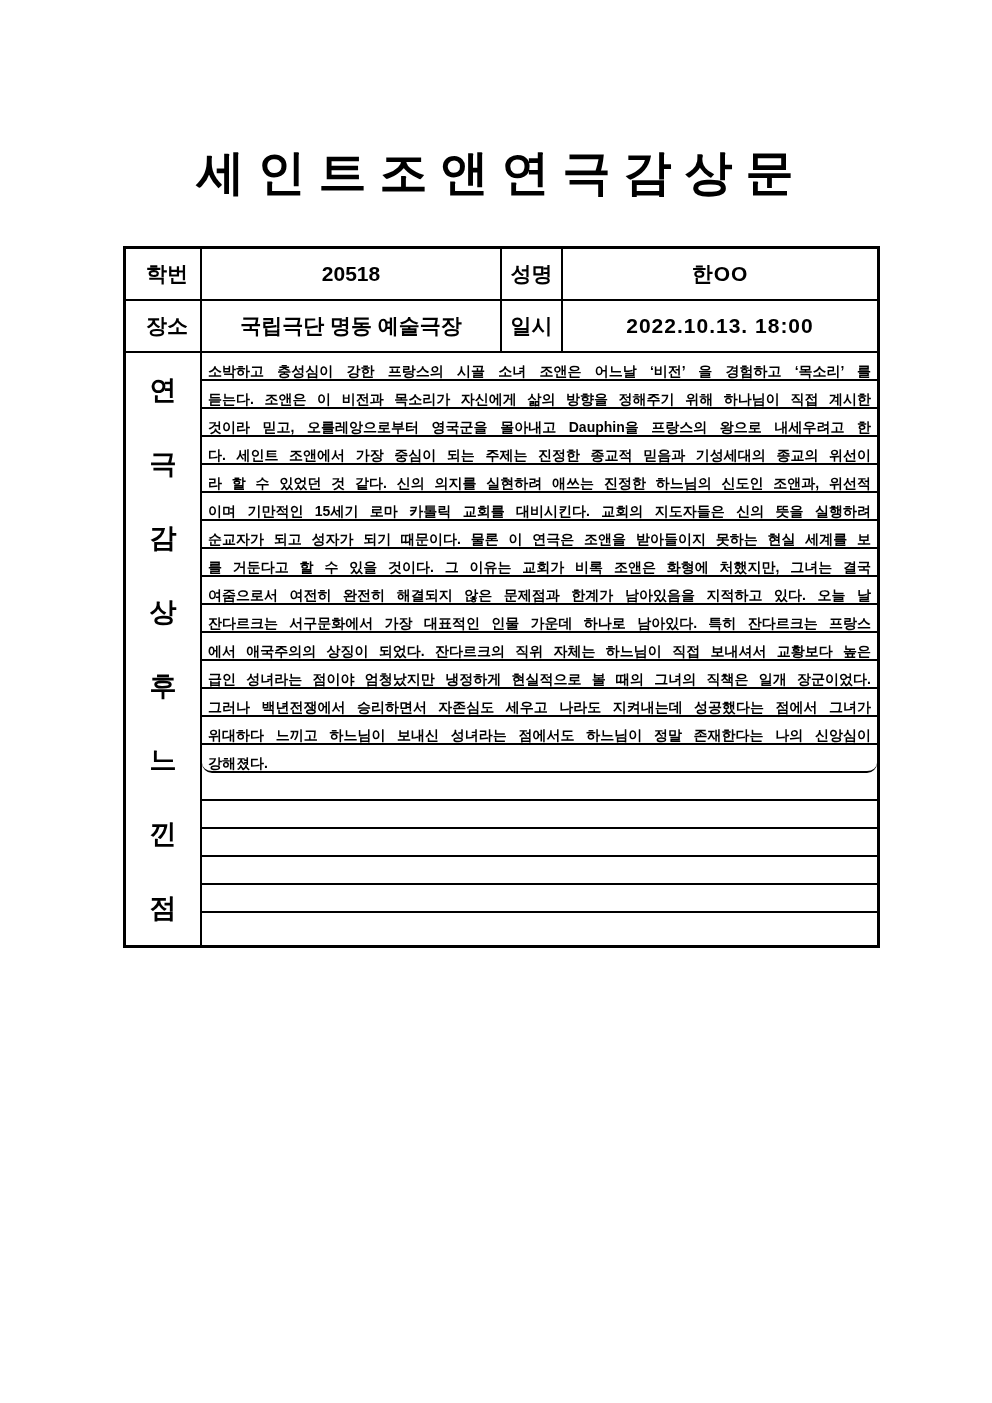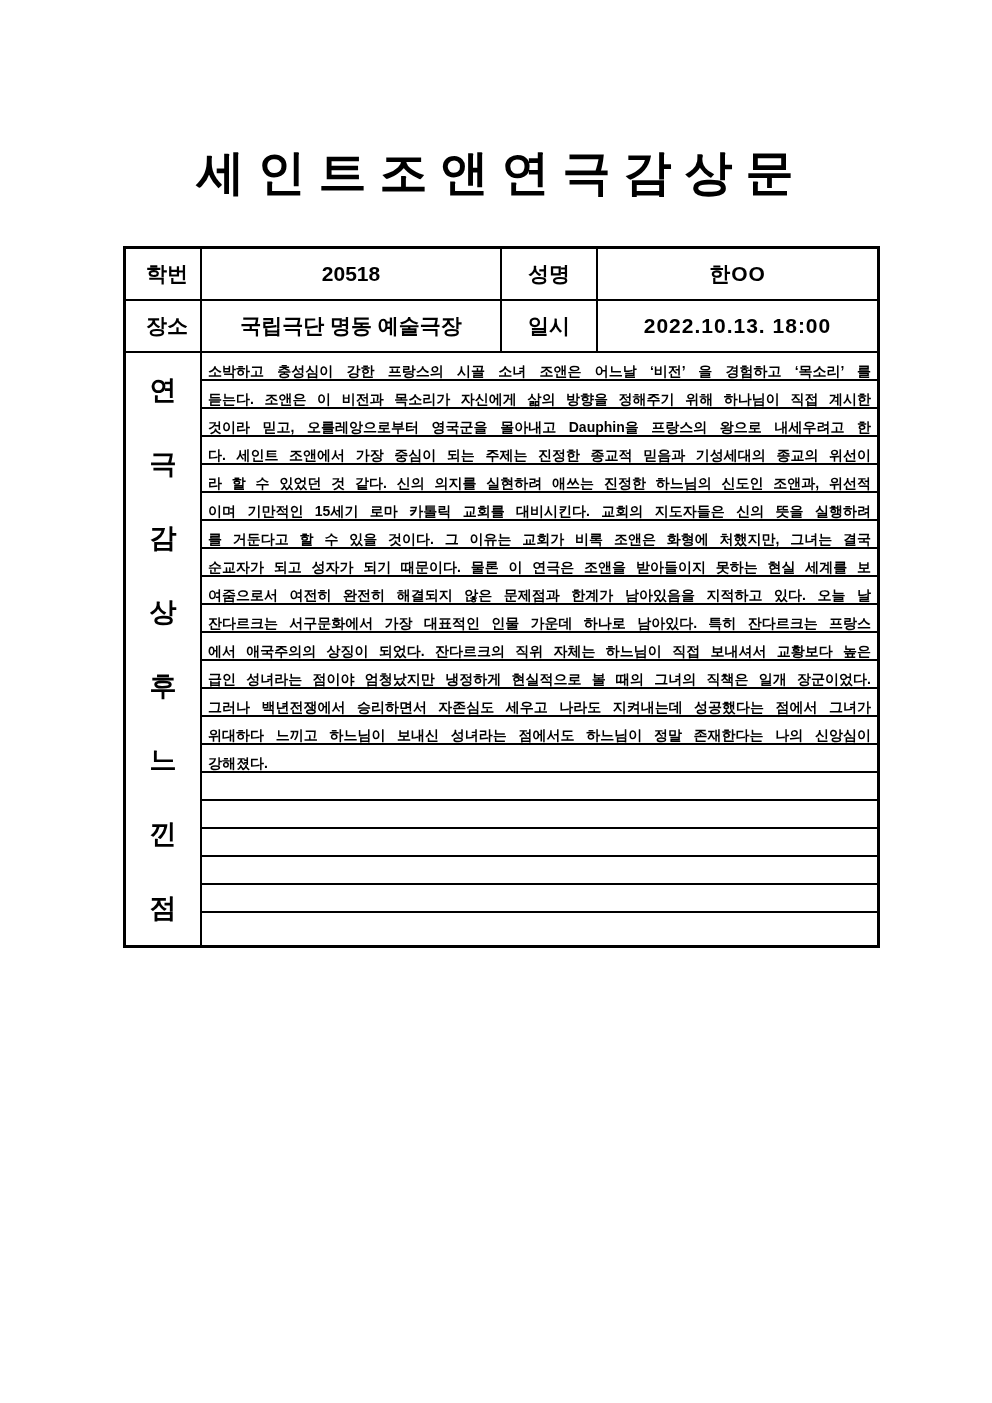--- a/index.html
+++ b/index.html
@@ -40,21 +40,21 @@
     display: flex;
     align-items: center;
     justify-content: center;
     font-weight: bold;
     font-size: 21px;
     border-right: 2px solid #000;
     white-space: nowrap;
   }
   .hc-label1 { width: 76px; padding-left: 8px; }
   .hc-value1 { width: 300px; }
-  .hc-label2 { width: 96px; }
+  .hc-label2 { width: 61px; }
   .hc-value2 { flex: 1; border-right: none; letter-spacing: 1px; }
   .body-row { display: flex; }
   .label-col {
     box-sizing: border-box;
     width: 76px;
     border-right: 2px solid #000;
     display: flex;
     flex-direction: column;
     justify-content: center;
     align-items: center;
@@ -73,21 +73,21 @@
     height: 28px;
     border-bottom: 2px solid #000;
     padding: 0 6px;
     font-size: 14px;
     font-weight: bold;
     line-height: 37px;
     overflow: hidden;
     text-align: justify;
     text-align-last: justify;
   }
-  .line.align-left { text-align: left; text-align-last: left; }
+  .line.align-left { text-align: left; text-align-last: left; border-radius: 10px; }
   .lines-col .line:last-child { border-bottom: none; }
 </style>
 </head>
 <body>
 
 <div class="doc">
 
   <div class="title">세인트조앤연극감상문</div>
 
   <div class="tbl">
@@ -119,22 +119,22 @@
         <span>점</span>
       </div>
 
       <div class="lines-col">
         <div class="line">소박하고 충성심이 강한 프랑스의 시골 소녀 조앤은 어느날 ‘비전’ 을 경험하고 ‘목소리’ 를</div>
         <div class="line">듣는다. 조앤은 이 비전과 목소리가 자신에게 삶의 방향을 정해주기 위해 하나님이 직접 계시한</div>
         <div class="line">것이라 믿고, 오를레앙으로부터 영국군을 몰아내고 Dauphin을 프랑스의 왕으로 내세우려고 한</div>
         <div class="line">다. 세인트 조앤에서 가장 중심이 되는 주제는 진정한 종교적 믿음과 기성세대의 종교의 위선이</div>
         <div class="line">라 할 수 있었던 것 같다. 신의 의지를 실현하려 애쓰는 진정한 하느님의 신도인 조앤과, 위선적</div>
         <div class="line">이며 기만적인 15세기 로마 카톨릭 교회를 대비시킨다. 교회의 지도자들은 신의 뜻을 실행하려</div>
+        <div class="line">순교자가 되고 성자가 되기 때문이다. 물론 이 연극은 조앤을 받아들이지 못하는 현실 세계를 보</div>
         <div class="line">를 거둔다고 할 수 있을 것이다. 그 이유는 교회가 비록 조앤은 화형에 처했지만, 그녀는 결국</div>
-        <div class="line">순교자가 되고 성자가 되기 때문이다. 물론 이 연극은 조앤을 받아들이지 못하는 현실 세계를 보</div>
         <div class="line">여줌으로서 여전히 완전히 해결되지 않은 문제점과 한계가 남아있음을 지적하고 있다. 오늘 날</div>
         <div class="line">잔다르크는 서구문화에서 가장 대표적인 인물 가운데 하나로 남아있다. 특히 잔다르크는 프랑스</div>
         <div class="line">에서 애국주의의 상징이 되었다. 잔다르크의 직위 자체는 하느님이 직접 보내셔서 교황보다 높은</div>
         <div class="line">급인 성녀라는 점이야 엄청났지만 냉정하게 현실적으로 볼 때의 그녀의 직책은 일개 장군이었다.</div>
         <div class="line">그러나 백년전쟁에서 승리하면서 자존심도 세우고 나라도 지켜내는데 성공했다는 점에서 그녀가</div>
         <div class="line">위대하다 느끼고 하느님이 보내신 성녀라는 점에서도 하느님이 정말 존재한다는 나의 신앙심이</div>
         <div class="line align-left">강해졌다.</div>
         <div class="line"></div>
         <div class="line"></div>
         <div class="line"></div>

